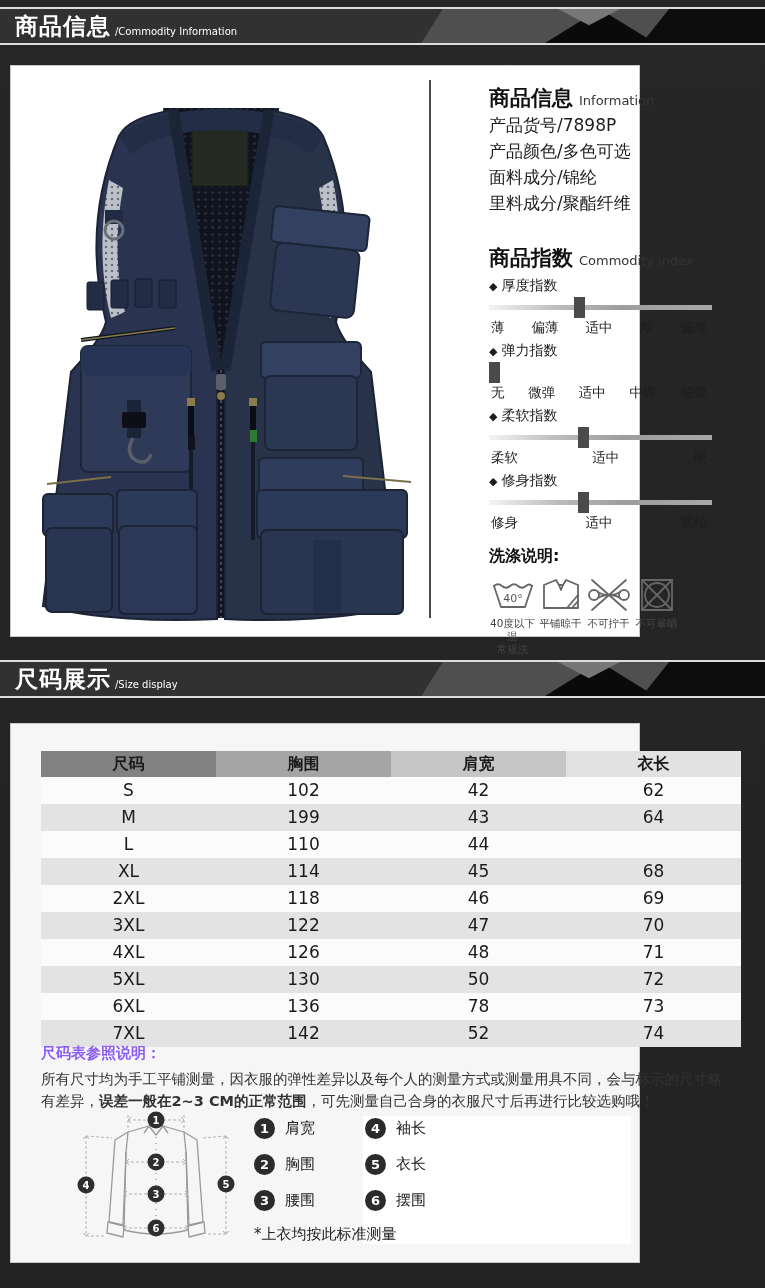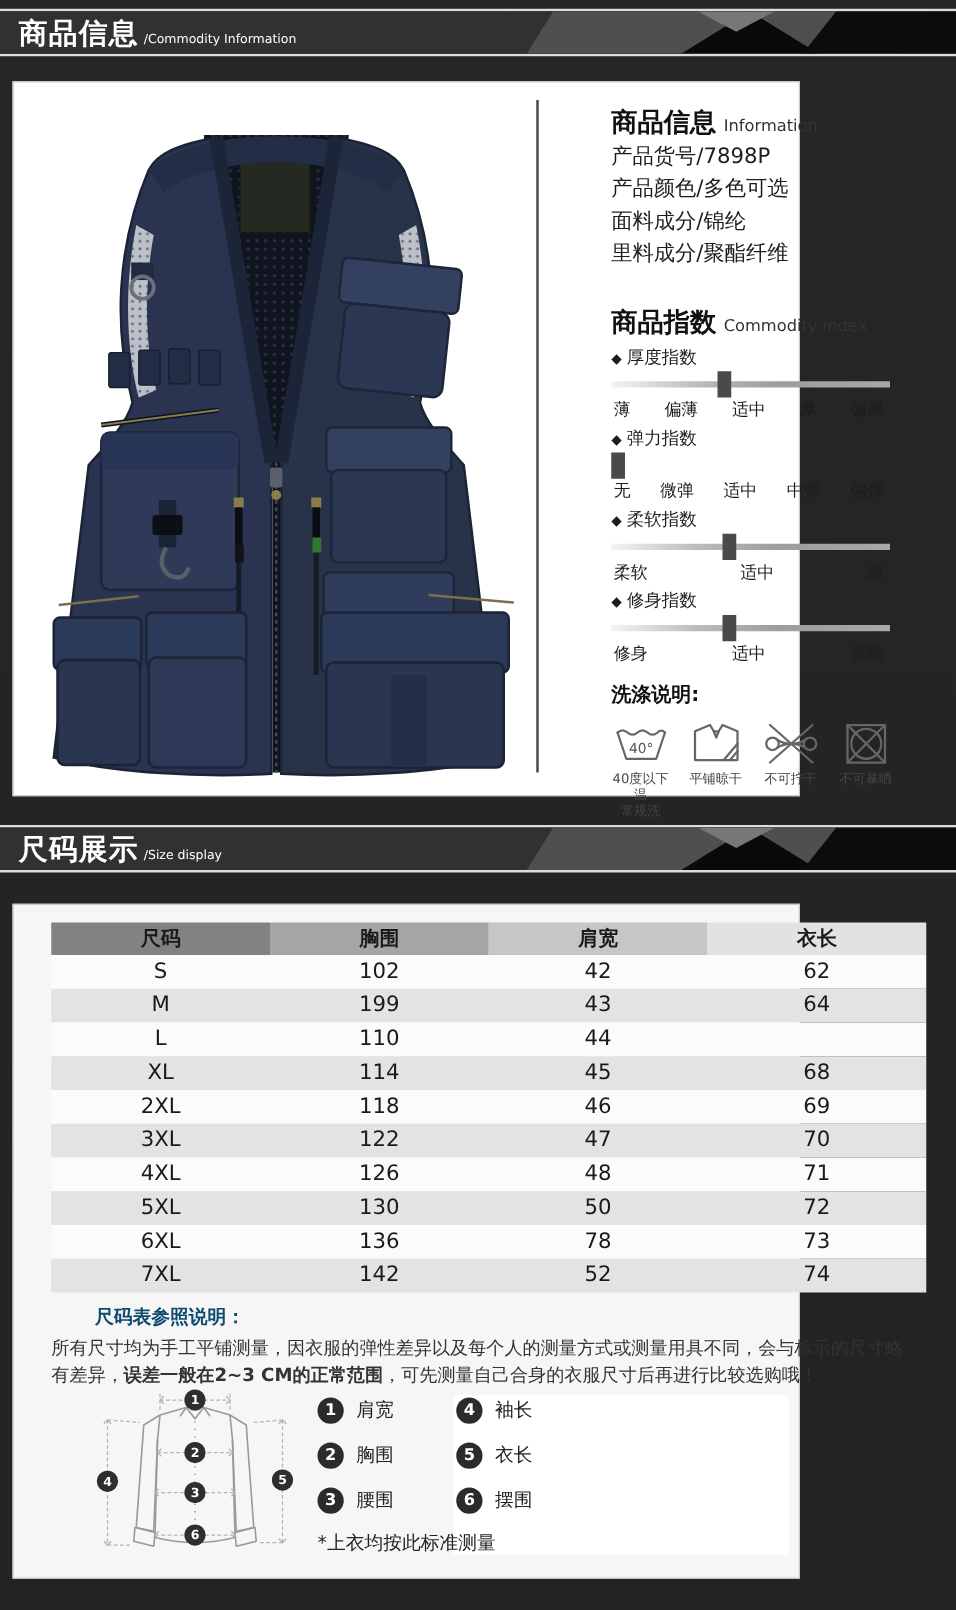--- a/index.html
+++ b/index.html
@@ -35,34 +35,34 @@
   .idx{margin-top:5px;}
   .idx-label{font-size:14px;color:#1d1d1d;height:18px;margin-top:4px;}
   .idx-label .dia{font-size:11px;margin-right:4px;}
   .slider{position:relative;width:223px;height:21px;margin-top:2px;}
   .slider .sbar{position:absolute;left:0;top:8px;width:223px;height:5px;
     background:linear-gradient(90deg,#f4f4f4,#bdbdbd 30%,#9d9d9d 60%,#a8a8a8);}
   .slider .handle{position:absolute;top:0;width:11px;height:21px;background:#4a4a4a;}
   .opts{display:flex;justify-content:space-between;width:216px;padding:0 2px;
     font-size:13.5px;color:#1d1d1d;height:18px;margin-top:1px;}
   #wash-title{font-size:16px;font-weight:bold;margin-top:14px;color:#111;}
-  #wash-row{display:flex;gap:13px;margin-top:9px;}
+  #wash-row{display:flex;gap:1px;margin-top:9px;}
   .wash-item{width:47px;text-align:center;}
   .wash-item svg{width:46px;height:38px;display:block;margin:0 auto;}
   .wash-cap{font-size:10.5px;color:#444;line-height:13px;margin-top:3px;}
   
-  #size-table{position:absolute;left:30px;top:14px;width:700px;}
+  #size-table{position:absolute;left:30px;top:27px;width:700px;}
   .thead,.trow{display:grid;grid-template-columns:repeat(4,1fr);text-align:center;}
   .thead{height:26px;line-height:26px;font-size:16px;font-weight:600;color:#1a1a1a;}
   .th0{background:#828282;} .th1{background:#a5a5a5;} .th2{background:#c6c6c6;} .th3{background:#e2e2e2;}
   .trow{height:27px;line-height:27px;font-size:17px;color:#1a1a1a;}
   .row-light{background:#fbfbfb;} .row-dark{background:#e3e3e3;}
   
   #size-note{position:absolute;left:30px;top:320px;width:695px;}
-  #note-title{font-size:15px;font-weight:bold;color:#0c4a6e;margin-left:35px;}
+  #note-title{font-size:15px;font-weight:bold;color:#8b5cf6;}
   #note-body{font-size:14.5px;color:#333;line-height:22px;margin-top:5px;}
   
   #white-patch{position:absolute;right:8px;top:392px;width:268px;height:128px;background:#fff;}
   #diagram{position:absolute;left:45px;top:386px;width:660px;height:145px;}
   #shirt-svg{position:absolute;left:0;top:0;}
   #legend{position:absolute;left:198px;top:8px;display:grid;
     grid-template-columns:max-content max-content;column-gap:50px;row-gap:15px;}
   .leg-item{display:flex;align-items:center;gap:10px;}
   .leg-num{width:21px;height:21px;border-radius:50%;background:#2b2b2b;color:#fff;
     font-size:13px;font-weight:bold;text-align:center;line-height:21px;}

